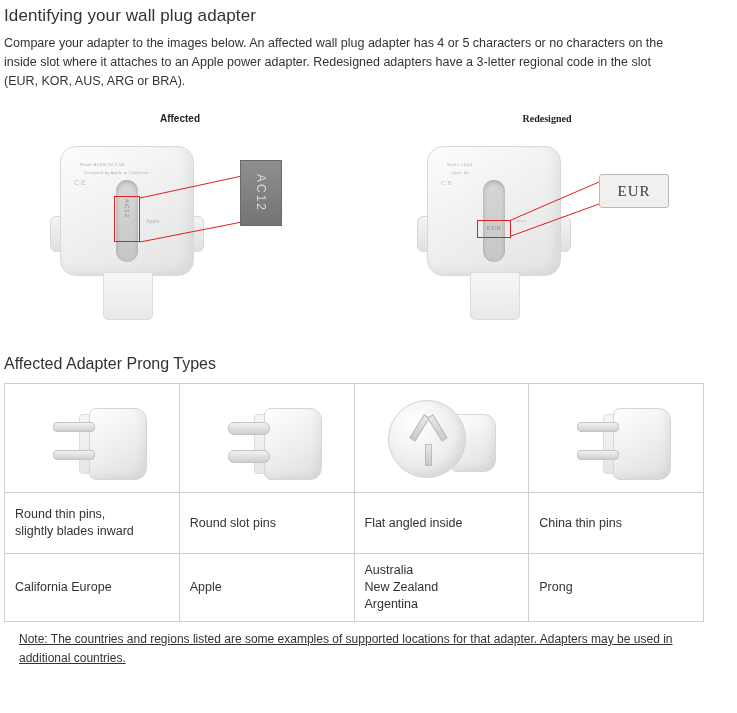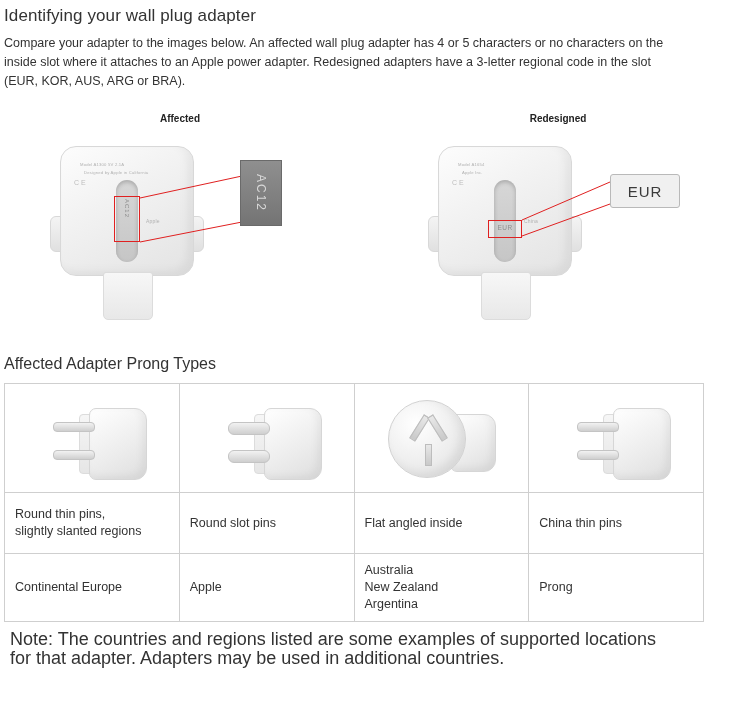--- a/index.html
+++ b/index.html
@@ -39,21 +39,21 @@
     height: 240px;
     margin-top: 22px;
   }
   .compare-col {
     position: absolute;
     top: 0;
     width: 360px;
     text-align: center;
   }
   .compare-col.left { left: 0; }
-  .compare-col.right { left: 378px; }
+  .compare-col.right { left: 367px; font-family: Liberation Serif, serif; }
   .compare-label {
     font-size: 10px;
     font-weight: bold;
     color: #222;
     margin-bottom: 8px;
   }
   .adapter-wrap {
     position: relative;
     height: 200px;
   }
@@ -269,25 +269,26 @@
     width: 5px;
     height: 26px;
     background: linear-gradient(180deg,#e8e8e8,#c9c9c9);
     border: 1px solid #bdbdbd;
   }
   .plug.au .blade.b1 { left: 30px; top: 14px; transform: rotate(32deg); }
   .plug.au .blade.b2 { left: 48px; top: 14px; transform: rotate(-32deg); }
   .plug.au .blade.b3 { left: 39px; top: 44px; transform: rotate(0deg); height: 20px;}
   .plug.au .body { right: 0; top: 14px; width: 44px; height: 56px; }
   .note {
-    font-size: 18px;
+    font-size: 12px;
     line-height: 19px;
     color: #333;
-    margin: 8px 0 0 10px;
+    margin: 8px 0 0 19px;
     max-width: 726px;
+    text-decoration: underline;
   }
 </style>
 </head>
 <body>
 
 <div class="page">
 
   <h1 class="section-title">Identifying your wall plug adapter</h1>
   <p class="intro">Compare your adapter to the images below. An affected wall plug adapter has 4 or 5 characters or no characters on the inside slot where it attaches to an Apple power adapter. Redesigned adapters have a 3-letter regional code in the slot (EUR, KOR, AUS, ARG or BRA).</p>
 
@@ -381,27 +382,27 @@
         <div class="plug">
           <div class="face"></div>
           <div class="body"></div>
           <div class="pin p1"></div>
           <div class="pin p2"></div>
         </div>
       </td>
     </tr>
     <tr>
       <td class="desc-cell country-cell">Round thin pins,
-slightly slanted regions</td>
+slightly blades inward</td>
       <td class="desc-cell country-cell">Round slot pins</td>
       <td class="desc-cell country-cell">Flat angled inside</td>
       <td class="desc-cell country-cell">China thin pins</td>
     </tr>
     <tr>
-      <td class="country-cell">Continental Europe</td>
+      <td class="country-cell">California Europe</td>
       <td class="country-cell">Apple</td>
       <td class="country-cell">Australia
 New Zealand
 Argentina</td>
       <td class="country-cell">Prong</td>
     </tr>
   </tbody>
     </table>
 
   <p class="note">Note: The countries and regions listed are some examples of supported locations for that adapter. Adapters may be used in additional countries.</p>

